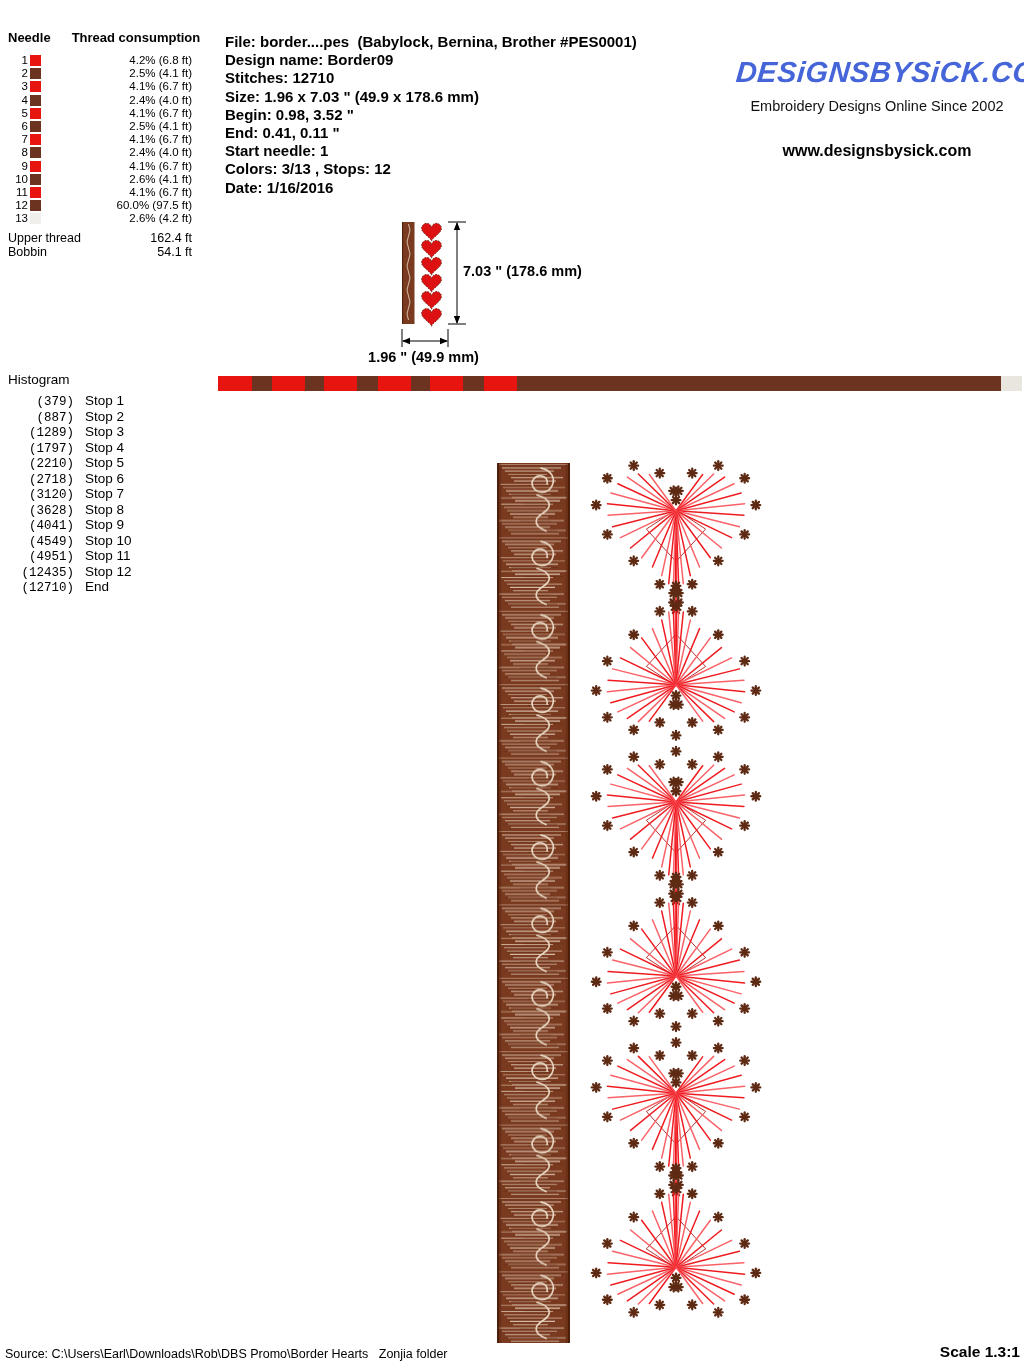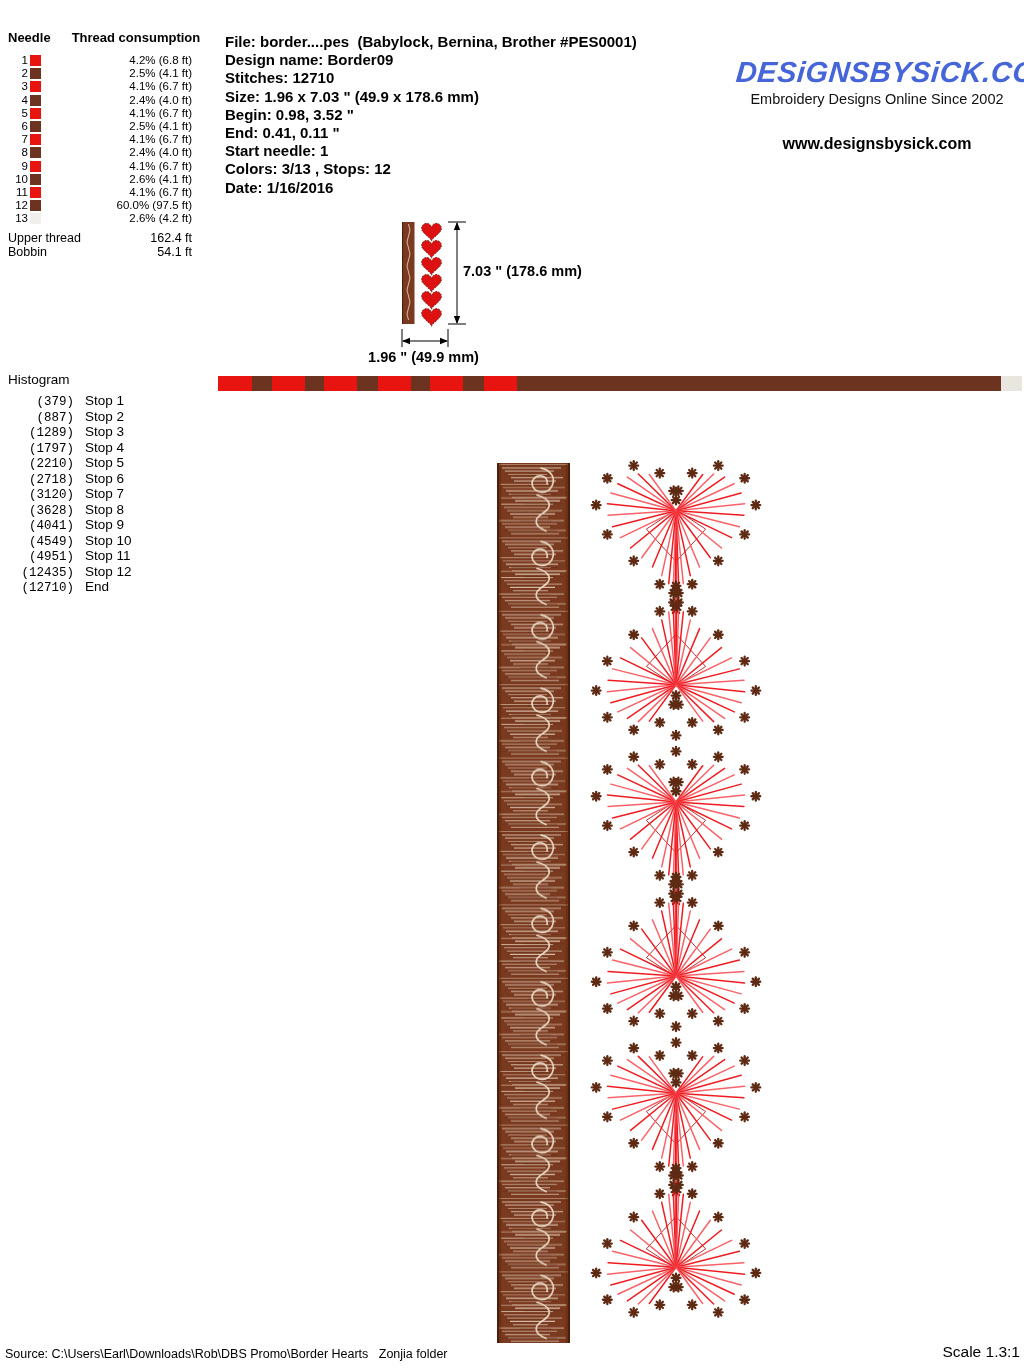--- a/index.html
+++ b/index.html
@@ -19,21 +19,21 @@
   .nr-cons{flex:1;text-align:right;white-space:pre}
   .nt-totals{margin-top:7px;font-size:12.5px}
   .total-row{display:flex;justify-content:space-between;height:13.5px;line-height:13.5px}
 
   
   .file-info{position:absolute;left:225px;top:33px;font-weight:bold;font-size:15px;line-height:18.2px;white-space:pre-wrap}
 
   
   .brand{position:absolute;left:736px;top:56px;width:282px;text-align:center}
   .logo{font-size:29px;font-weight:bold;font-style:italic;letter-spacing:0.5px;transform:skewX(-5deg);white-space:nowrap}
-  .tagline{font-size:14.5px;margin-top:2px;color:#111}
+  .tagline{font-size:14.5px;margin-top:9px;color:#111}
   .brand-url{font-size:16px;font-weight:bold;margin-top:28px;color:#000}
 
   
   .thumb-svg{position:absolute;left:395px;top:215px;width:95px;height:150px}
   .dim-v{position:absolute;left:463px;top:263px;font-weight:bold;font-size:14.5px;white-space:nowrap}
   .dim-h{position:absolute;left:356px;top:349px;width:135px;text-align:center;font-weight:bold;font-size:14.5px;white-space:nowrap}
 
   
   .histogram{position:absolute;left:8px;top:372px}
   .hist-title{font-size:13.5px}
@@ -46,21 +46,21 @@
   .ratio{position:absolute;left:218px;top:374px;width:806px}
   .ratio-title{font-size:13.5px}
   .ratio-bar{display:flex;height:15px;margin-top:2px;width:804px}
   .ratio-seg{height:100%}
 
   
   .design-svg{position:absolute;left:480px;top:460px;width:290px;height:895px}
 
   
   .footer-source{position:absolute;left:5px;top:1347px;font-size:12.5px;white-space:pre}
-  .footer-scale{position:absolute;left:925px;top:1343px;width:95px;text-align:right;font-weight:normal;font-size:15.5px}
+  .footer-scale{position:absolute;left:925px;top:1343px;width:95px;text-align:right;font-weight:bold;font-size:15.5px}
 </style>
 </head>
 <body>
 
 <div class="needle-block">
   <div class="nt-header">
     <span class="c1">Needle</span>
     <span>Thread consumption</span>
   </div>
   <div class="needle-rows" id="needle-rows">

